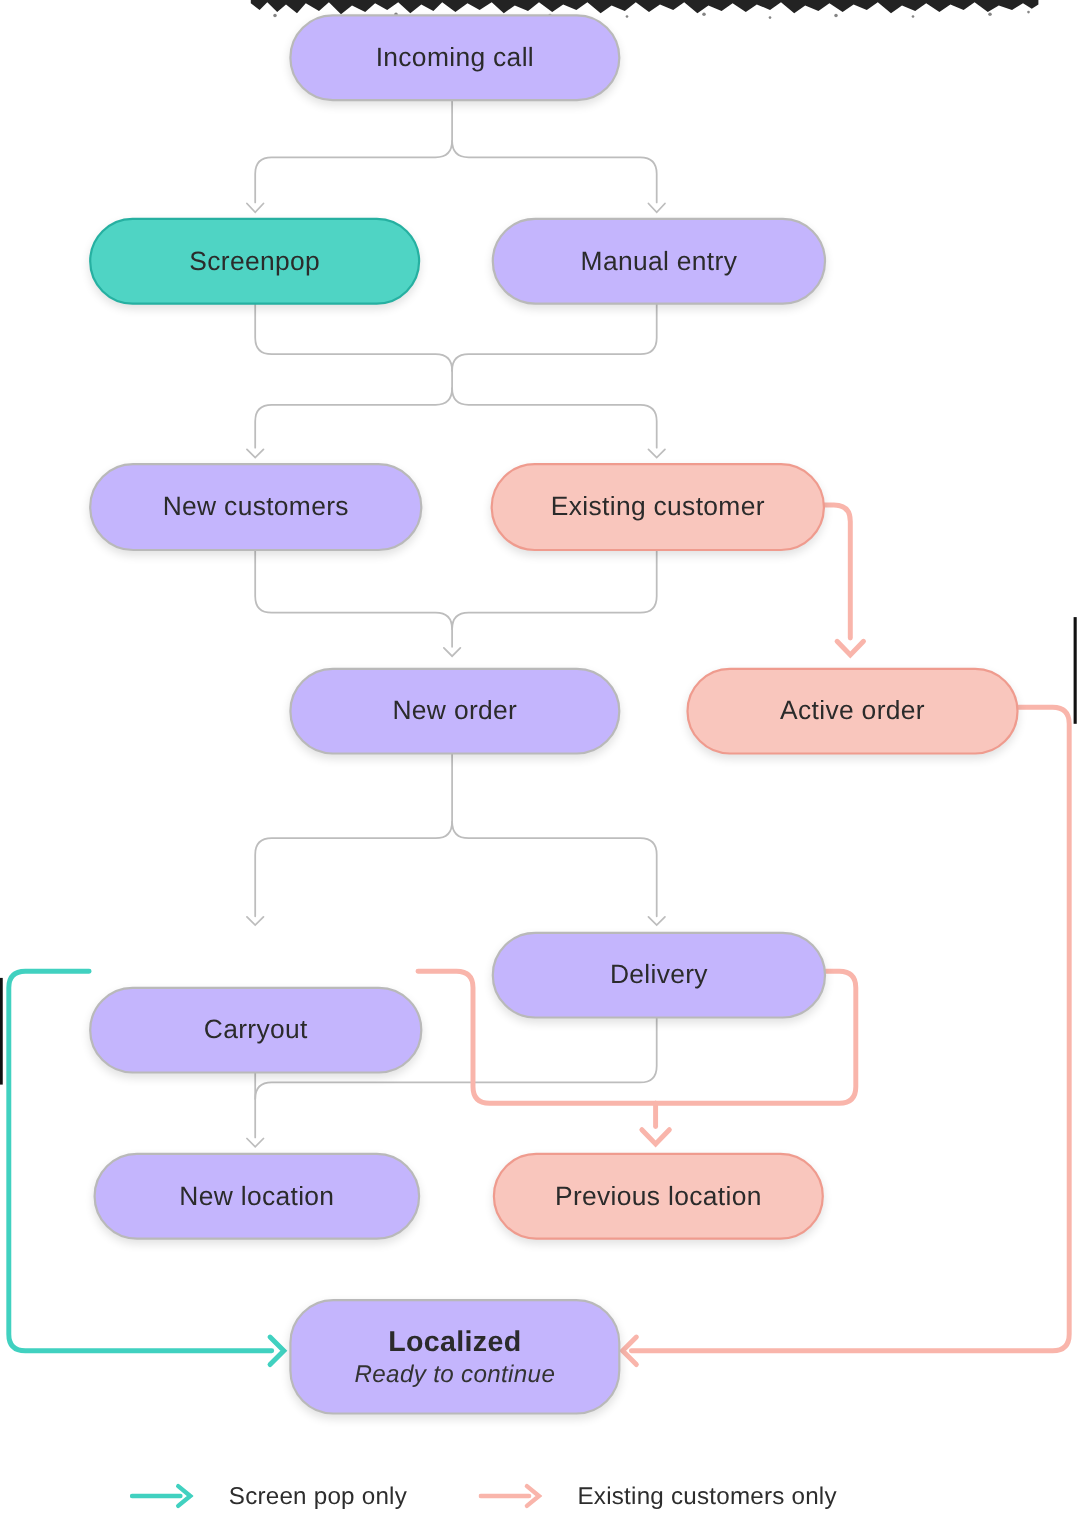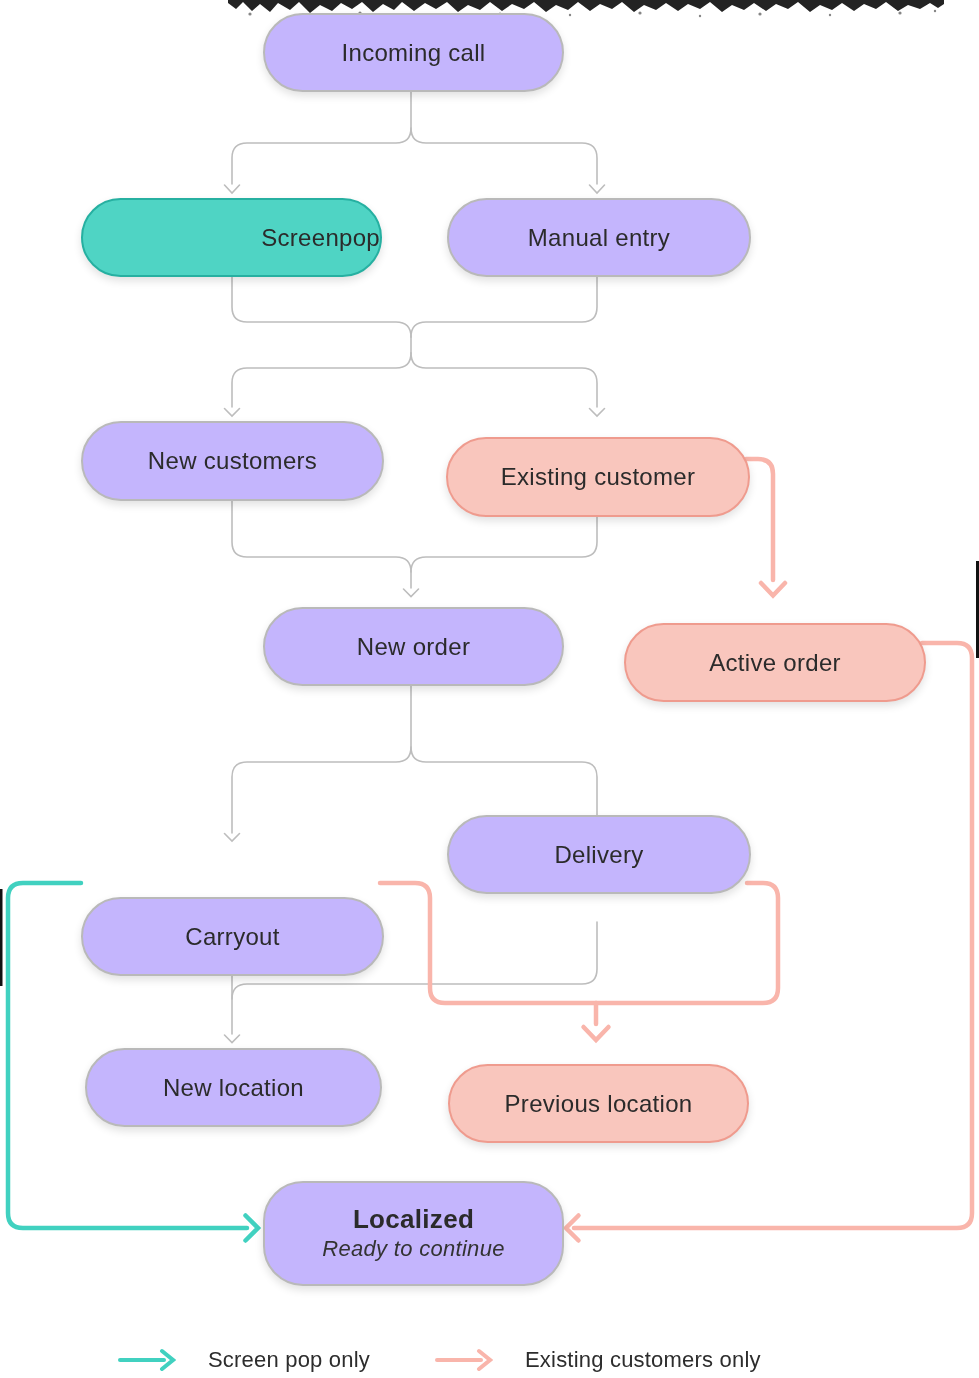--- a/index.html
+++ b/index.html
@@ -8,22 +8,22 @@
     overflow:hidden;font-family:"Liberation Sans",sans-serif;
   }
   .wires{position:absolute;left:0;top:0;z-index:1;}
   .node{
     position:absolute;z-index:2;display:flex;flex-direction:column;
     align-items:center;justify-content:center;text-align:center;
     background:#c4b5fd;border:2px solid #b9b9b9;border-radius:40px;
     box-shadow:0 4px 9px rgba(0,0,0,.12);
     font-size:24px;color:#2b2b2b;letter-spacing:.3px;
   }
-  .node.teal{background:#4fd4c4;border-color:#26b0a1;align-items:flex-end;}
-  .node.pink{background:#f9c6bd;border-color:#ef9b8e;margin-top:16px;}
+  .node.teal{background:#4fd4c4;border-color:#26b0a1;}
+  .node.pink{background:#f9c6bd;border-color:#ef9b8e;}
   .node .title{font-weight:700;font-size:26px;line-height:1.25;text-align:center;}
   .node .subtitle{font-style:italic;font-size:22px;line-height:1.3;color:#333;}
   .legend-item{
     position:absolute;z-index:2;display:flex;align-items:center;gap:32px;
     height:34px;font-size:22px;color:#2d2d2d;letter-spacing:.2px;
   }
   .legend-item svg{display:block;}
 </style>
 </head>
 <body>
@@ -130,21 +130,21 @@
   </div>
 
   <div class="node pink" style="left:624px;top:607px;width:298px;height:75px">
     <span>Active order</span>
   </div>
 
   <div class="node" style="left:81px;top:897px;width:299px;height:75px">
     <span>Carryout</span>
   </div>
 
-  <div class="node" style="left:447px;top:815px;width:300px;height:75px">
+  <div class="node" style="left:447px;top:847px;width:300px;height:75px">
     <span>Delivery</span>
   </div>
 
   <div class="node" style="left:85px;top:1048px;width:293px;height:75px">
     <span>New location</span>
   </div>
 
   <div class="node pink" style="left:448px;top:1048px;width:297px;height:75px">
     <span>Previous location</span>
   </div>

